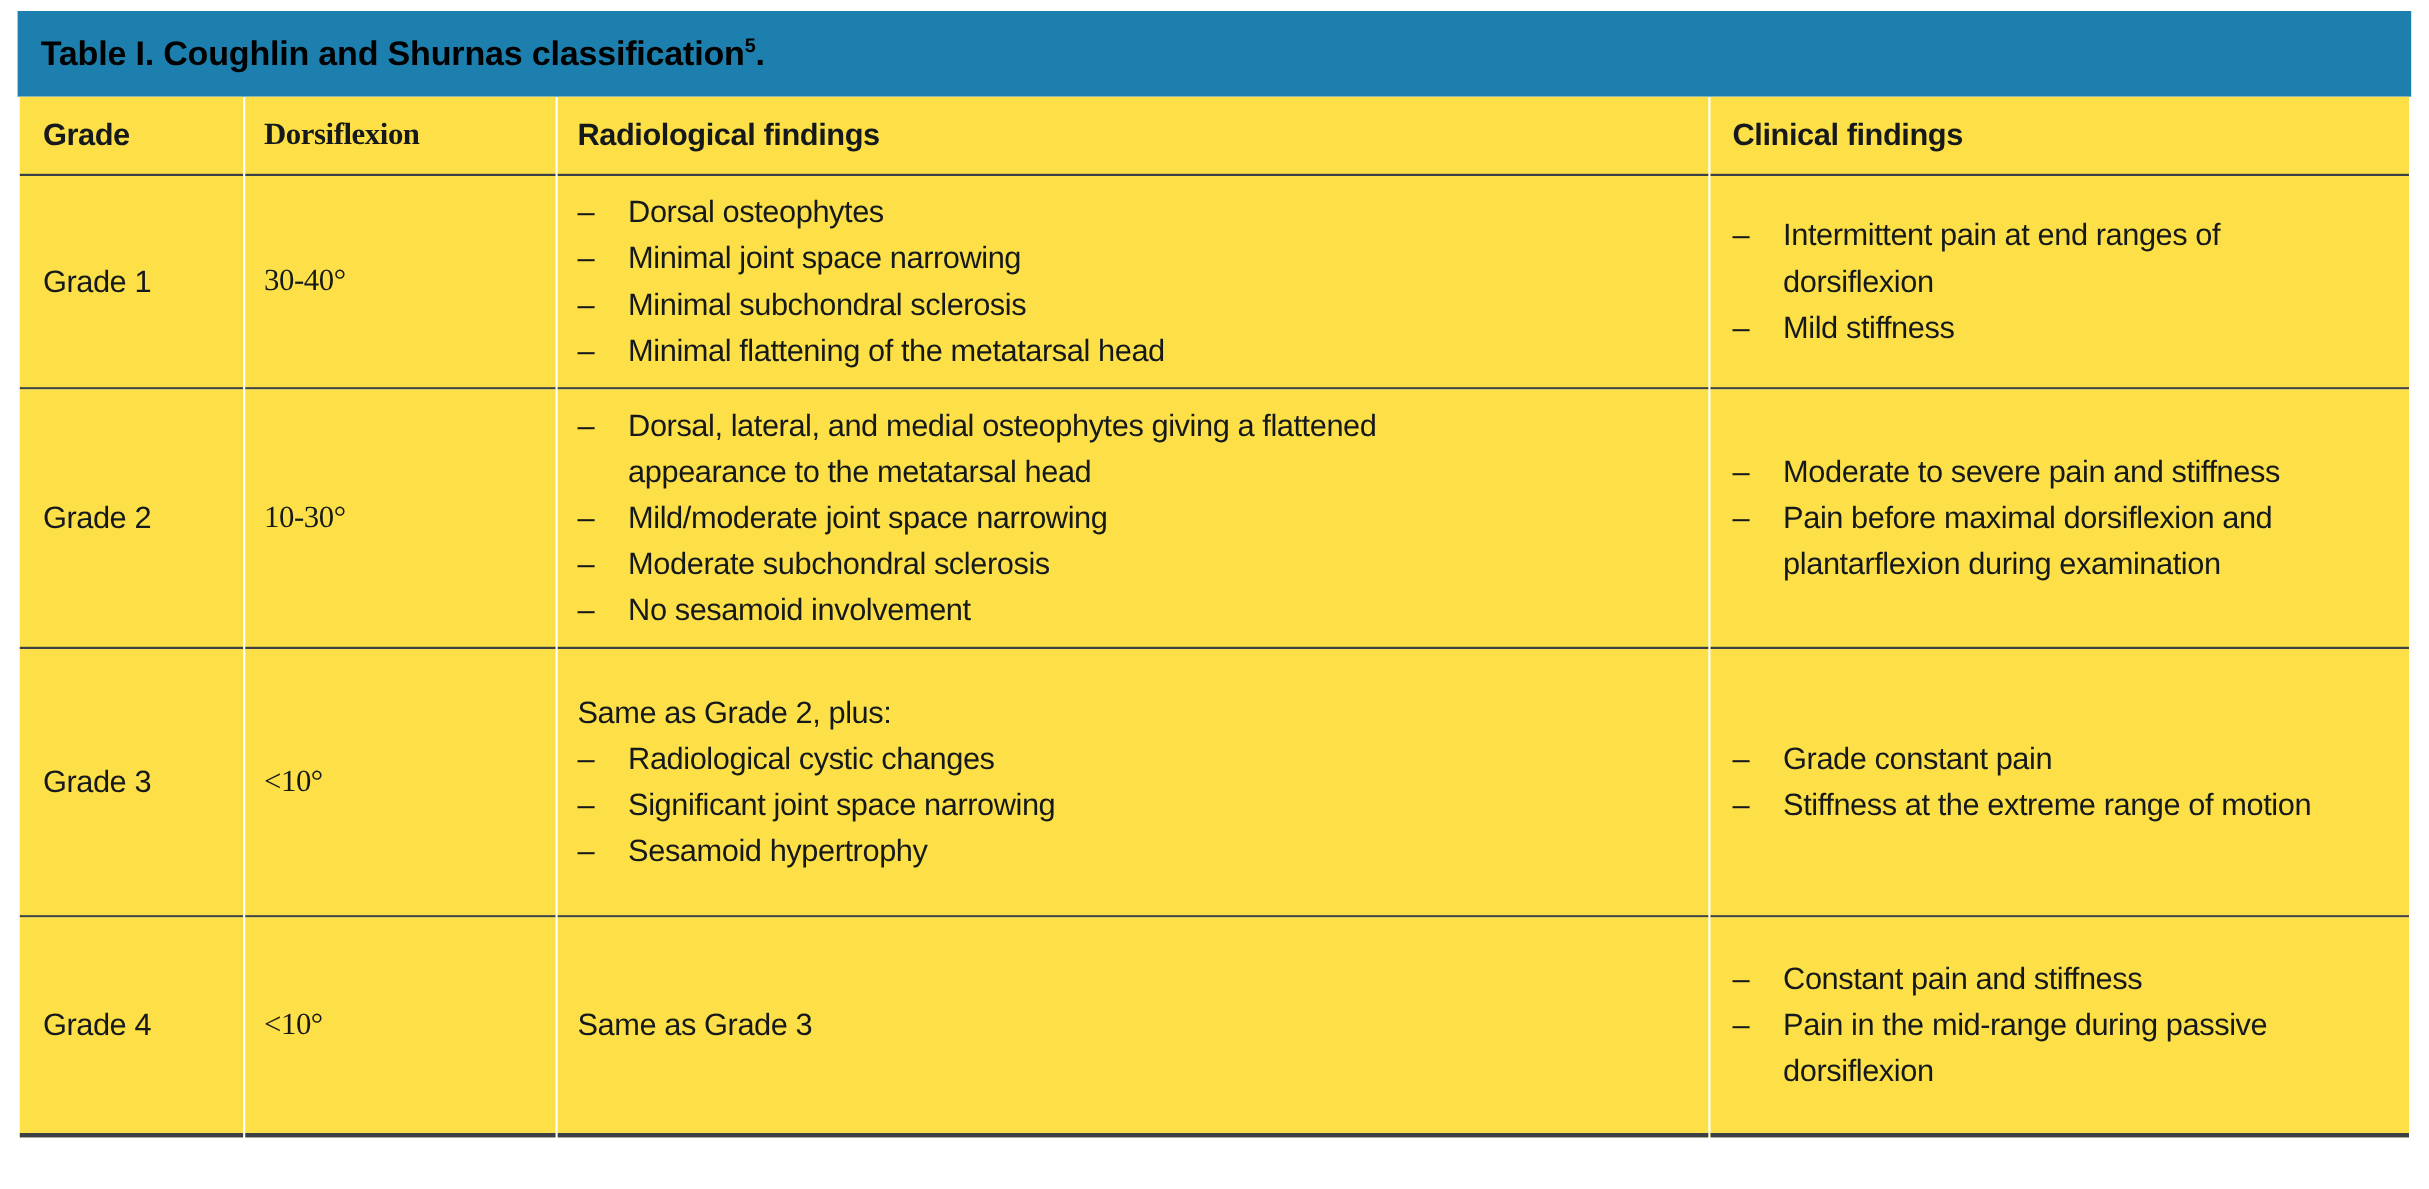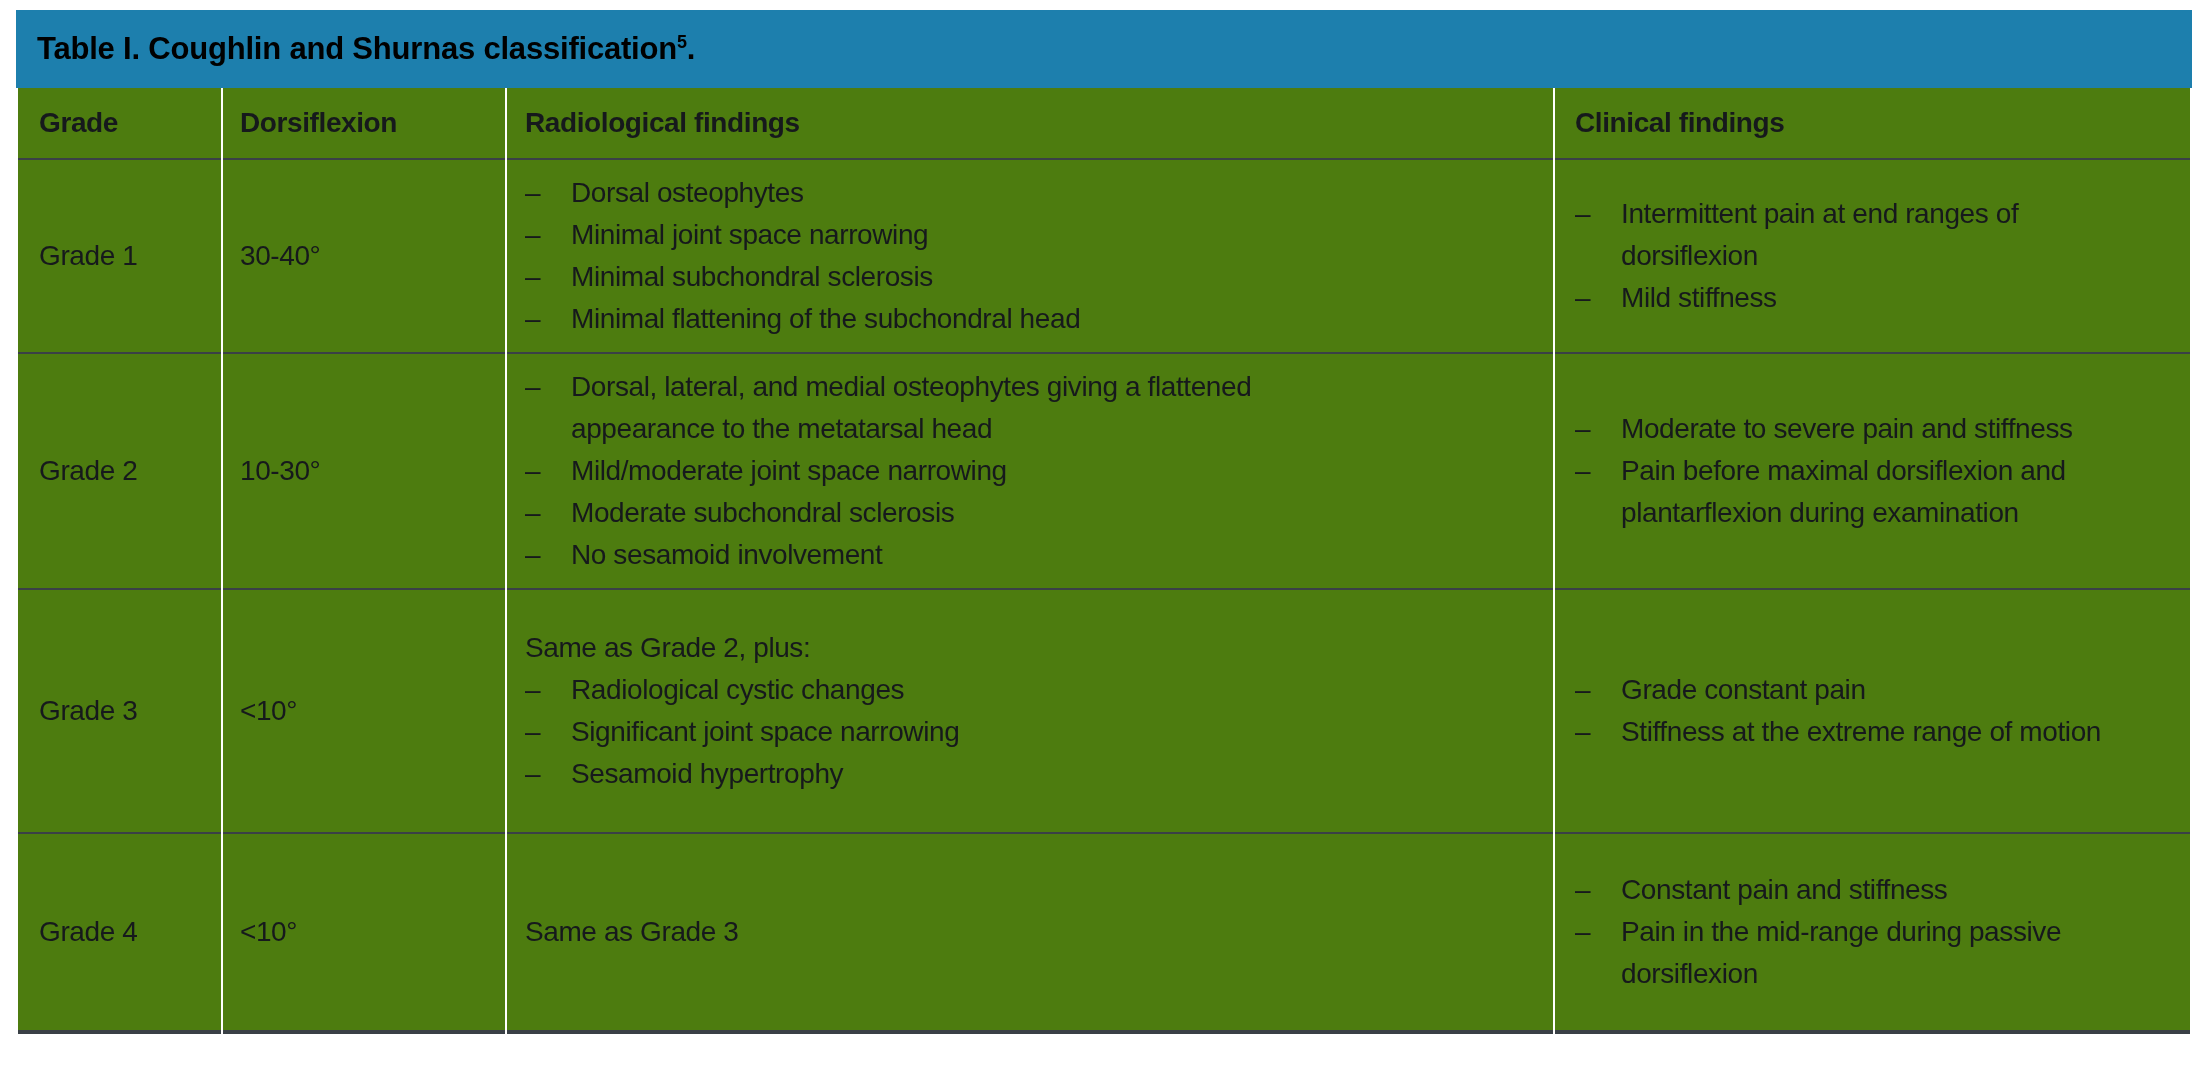--- a/index.html
+++ b/index.html
@@ -40,39 +40,39 @@
     table-layout: fixed;
     border-collapse: separate;
     border-spacing: 2px 0;
     background: #ffffff;
   }
   col.c-grade  { width: 203px; }
   col.c-dorsi  { width: 282px; }
   col.c-radio  { width: 1046px; }
   col.c-clin   { width: 635px; }
   th, td {
-    background: #4d7c0f;
+    background: #fde047;
     border-bottom: 2px solid #3a4046;
     vertical-align: middle;
     text-align: left;
     font-size: 28px;
     line-height: 42px;
     padding: 12px 0;
     box-sizing: border-box;
   }
   th { font-weight: bold; }
   thead tr { height: 72px; }
   tbody tr:nth-child(1) { height: 109px; }
   tbody tr:nth-child(2) { height: 198px; }
   tbody tr:nth-child(3) { height: 244px; }
   tbody tr:nth-child(4) { height: 200px; }
   tbody tr:nth-child(5) { height: 153px; }
   tbody tr:last-child th, tbody tr:last-child td { border-bottom-width: 4px; }
   th:nth-child(1), td:nth-child(1) { padding-left: 21px; }
-  th:nth-child(2), td:nth-child(2) { padding-left: 17px; }
+  th:nth-child(2), td:nth-child(2) { padding-left: 17px; font-family: Liberation Serif, serif; }
   th:nth-child(3), td:nth-child(3) { padding-left: 18px; padding-right: 200px; }
   th:nth-child(4), td:nth-child(4) { padding-left: 20px; padding-right: 80px; }
   ul.findings {
     margin: 0;
     padding: 0;
     list-style: none;
   }
   ul.findings li {
     position: relative;
     padding-left: 46px;
@@ -110,21 +110,21 @@
     </thead>
     <tbody id="table-body">
         <tr>
     <td>Grade 1</td>
     <td>30-40°</td>
     <td>
             <ul class="findings">
               <li><span class="dash">–</span><span>Dorsal osteophytes</span></li>
               <li><span class="dash">–</span><span>Minimal joint space narrowing</span></li>
               <li><span class="dash">–</span><span>Minimal subchondral sclerosis</span></li>
-              <li><span class="dash">–</span><span>Minimal flattening of the subchondral head</span></li>
+              <li><span class="dash">–</span><span>Minimal flattening of the metatarsal head</span></li>
             </ul>
           </td>
     <td>
             <ul class="findings">
               <li><span class="dash">–</span><span>Intermittent pain at end ranges of dorsiflexion</span></li>
               <li><span class="dash">–</span><span>Mild stiffness</span></li>
             </ul>
           </td>
   </tr>
         <tr>

